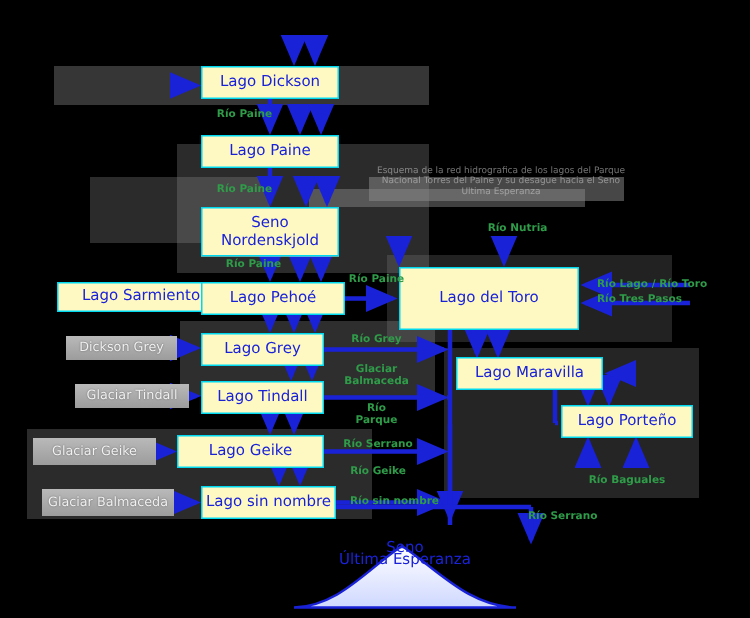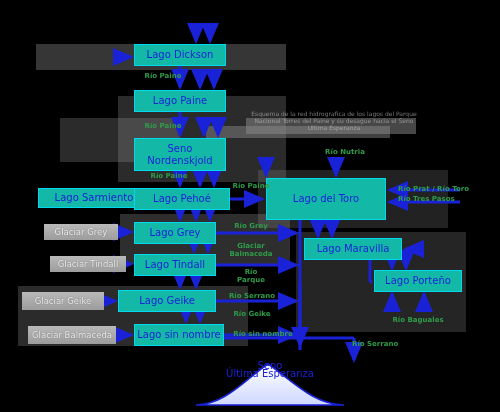--- a/index.html
+++ b/index.html
@@ -3,21 +3,21 @@
 <meta charset="utf-8">
 <style>
   html,body{margin:0;padding:0;}
   body{
     width:500px;height:412px;background:#000;overflow:hidden;position:relative;
     font-family:"DejaVu Sans","Liberation Sans",sans-serif;
   }
   #stage{position:absolute;left:0;top:0;width:500px;height:412px;}
   .node{
     position:absolute;box-sizing:border-box;
-    background:#14b8a6;border:1.6px solid #00d8f0;
+    background:#fef9c3;border:1.6px solid #00d8f0;
     color:#1a22d8;font-size:10px;line-height:11.5px;
     display:flex;align-items:center;justify-content:center;text-align:center;
     z-index:6;
   }
   .node.two{line-height:12px;}
   .glacier{
     position:absolute;box-sizing:border-box;
     background:linear-gradient(180deg,#b9b9b9,#9c9c9c);
     color:#f2f2f2;font-size:8.5px;line-height:10px;
     display:flex;align-items:center;justify-content:center;text-align:center;
@@ -116,21 +116,21 @@
     <g stroke="#1a22d8" stroke-width="3" fill="none">
       <path d="M300,220 L300,350"></path>
       <path d="M298,265 L300,265"></path>
       <path d="M370,250 L370,282"></path>
       <path d="M370,282 L372,282"></path>
       <path d="M224,338 L354,338"></path>
       <path d="M354,338 L354,352"></path>
     </g>
   </svg>
 
-  <div class="glacier" style="left:44px;top:224px;width:74px;height:16px">Glaciar Grey</div>
+  <div class="glacier" style="left:44px;top:224px;width:74px;height:16px">Dickson Grey</div>
   <div class="glacier" style="left:50px;top:256px;width:76px;height:16px">Glaciar Tindall</div>
   <div class="glacier" style="left:22px;top:292px;width:82px;height:18px">Glaciar Geike</div>
   <div class="glacier" style="left:28px;top:326px;width:88px;height:18px">Glaciar Balmaceda</div>
 
   <div class="node" style="left:134px;top:44px;width:92px;height:22px">Lago Dickson</div>
   <div class="node" style="left:134px;top:90px;width:92px;height:22px">Lago Paine</div>
   <div class="node two" style="left:134px;top:138px;width:92px;height:33px;white-space:pre-line">Seno
 Nordenskjold</div>
   <div class="node" style="left:38px;top:188px;width:112px;height:20px">Lago Sarmiento</div>
   <div class="node" style="left:134px;top:188px;width:96px;height:22px">Lago Pehoé</div>
@@ -148,21 +148,21 @@
   <div class="river" style="left:218px;top:182px;width:66px">Río Paine</div>
   <div class="river" style="left:218px;top:222px;width:66px">Río Grey</div>
   <div class="river" style="left:212px;top:242px;width:78px;white-space:pre-line">Glaciar
 Balmaceda</div>
   <div class="river" style="left:218px;top:268px;width:66px;white-space:pre-line">Río
 Parque</div>
   <div class="river" style="left:212px;top:292px;width:80px">Río Serrano</div>
   <div class="river" style="left:222px;top:310px;width:60px">Río Geike</div>
   <div class="river" style="left:224px;top:330px;width:78px">Río sin nombre</div>
   <div class="river" style="left:310px;top:148px;width:70px">Río Nutria</div>
-  <div class="river" style="left:398px;top:185px;width:100px;text-align:left">Río Prat / Río Toro</div>
+  <div class="river" style="left:398px;top:185px;width:100px;text-align:left">Río Lago / Río Toro</div>
   <div class="river" style="left:398px;top:195px;width:100px;text-align:left">Río Tres Pasos</div>
   <div class="river" style="left:370px;top:316px;width:96px">Río Baguales</div>
   <div class="river" style="left:352px;top:340px;width:66px;text-align:left">Río Serrano</div>
 
   <div class="caption" style="left:246px;top:110px;width:176px">Esquema de la red hidrografica de los lagos del Parque Nacional Torres del Paine y su desague hacia el Seno Ultima Esperanza</div>
 
   <svg class="sea" viewBox="0 0 500 412">
     <defs>
       <linearGradient id="seaGrad" x1="0" y1="0" x2="0" y2="1">
         <stop offset="0%" stop-color="#ffffff"></stop>

